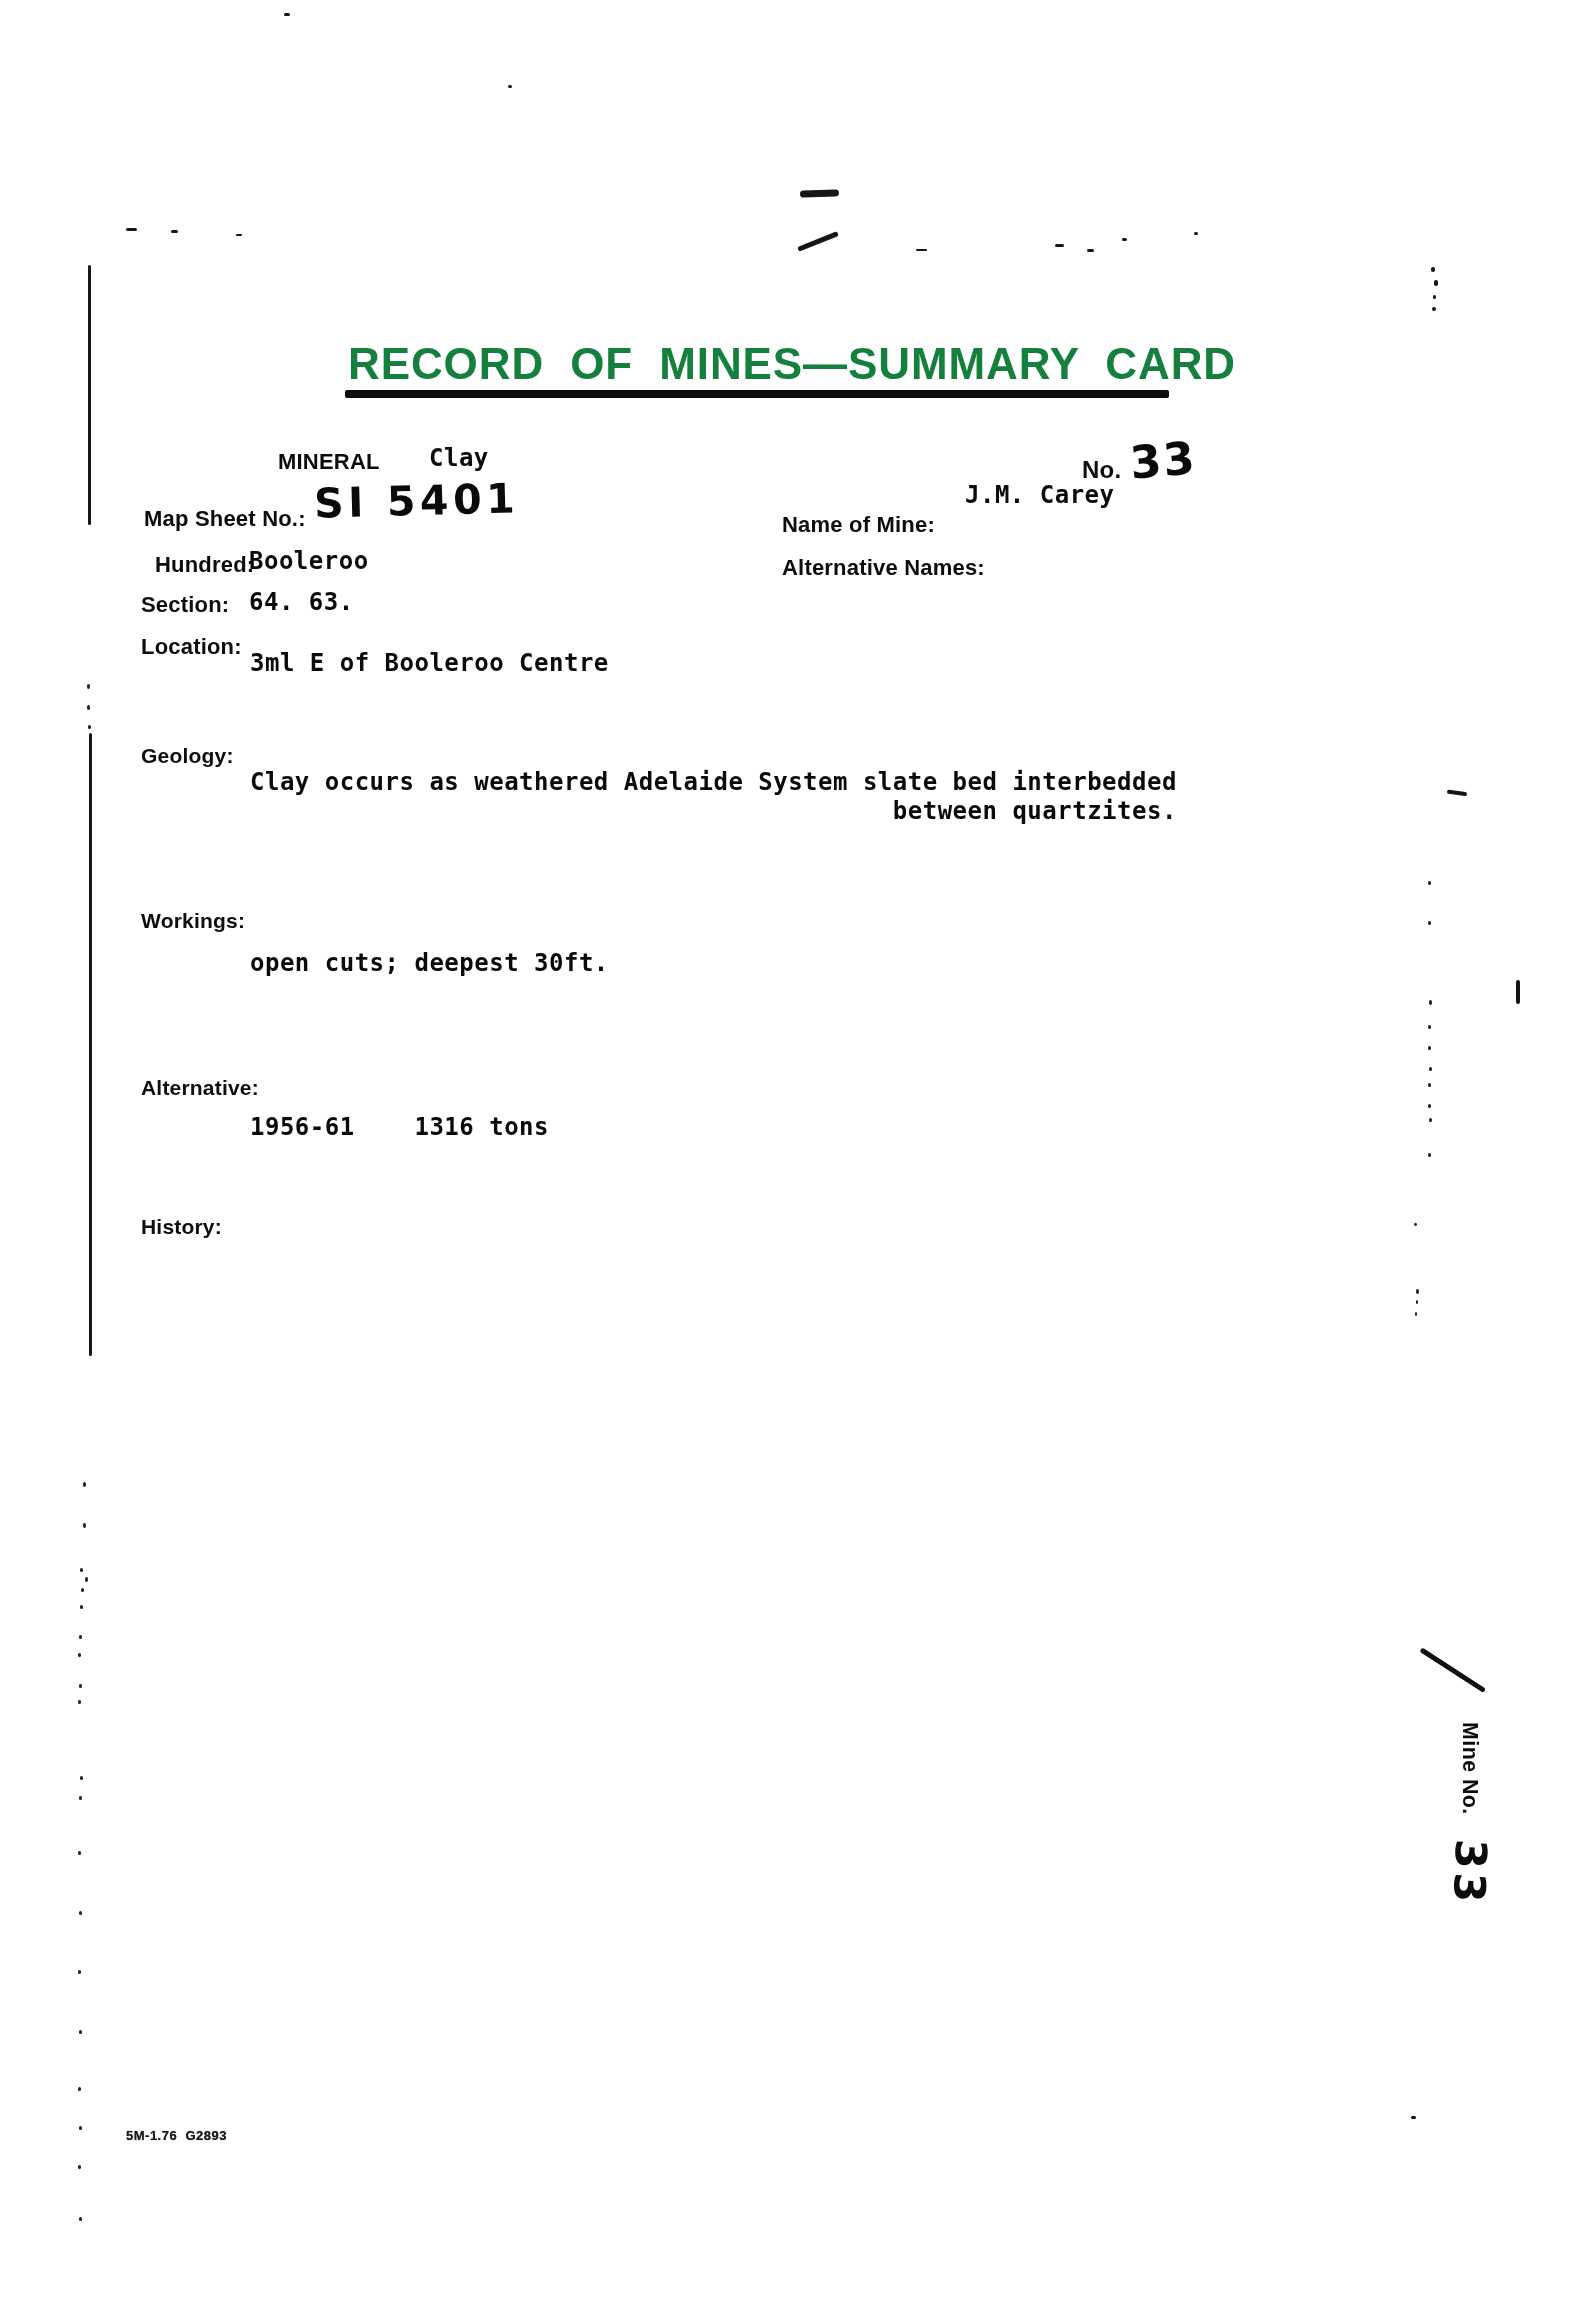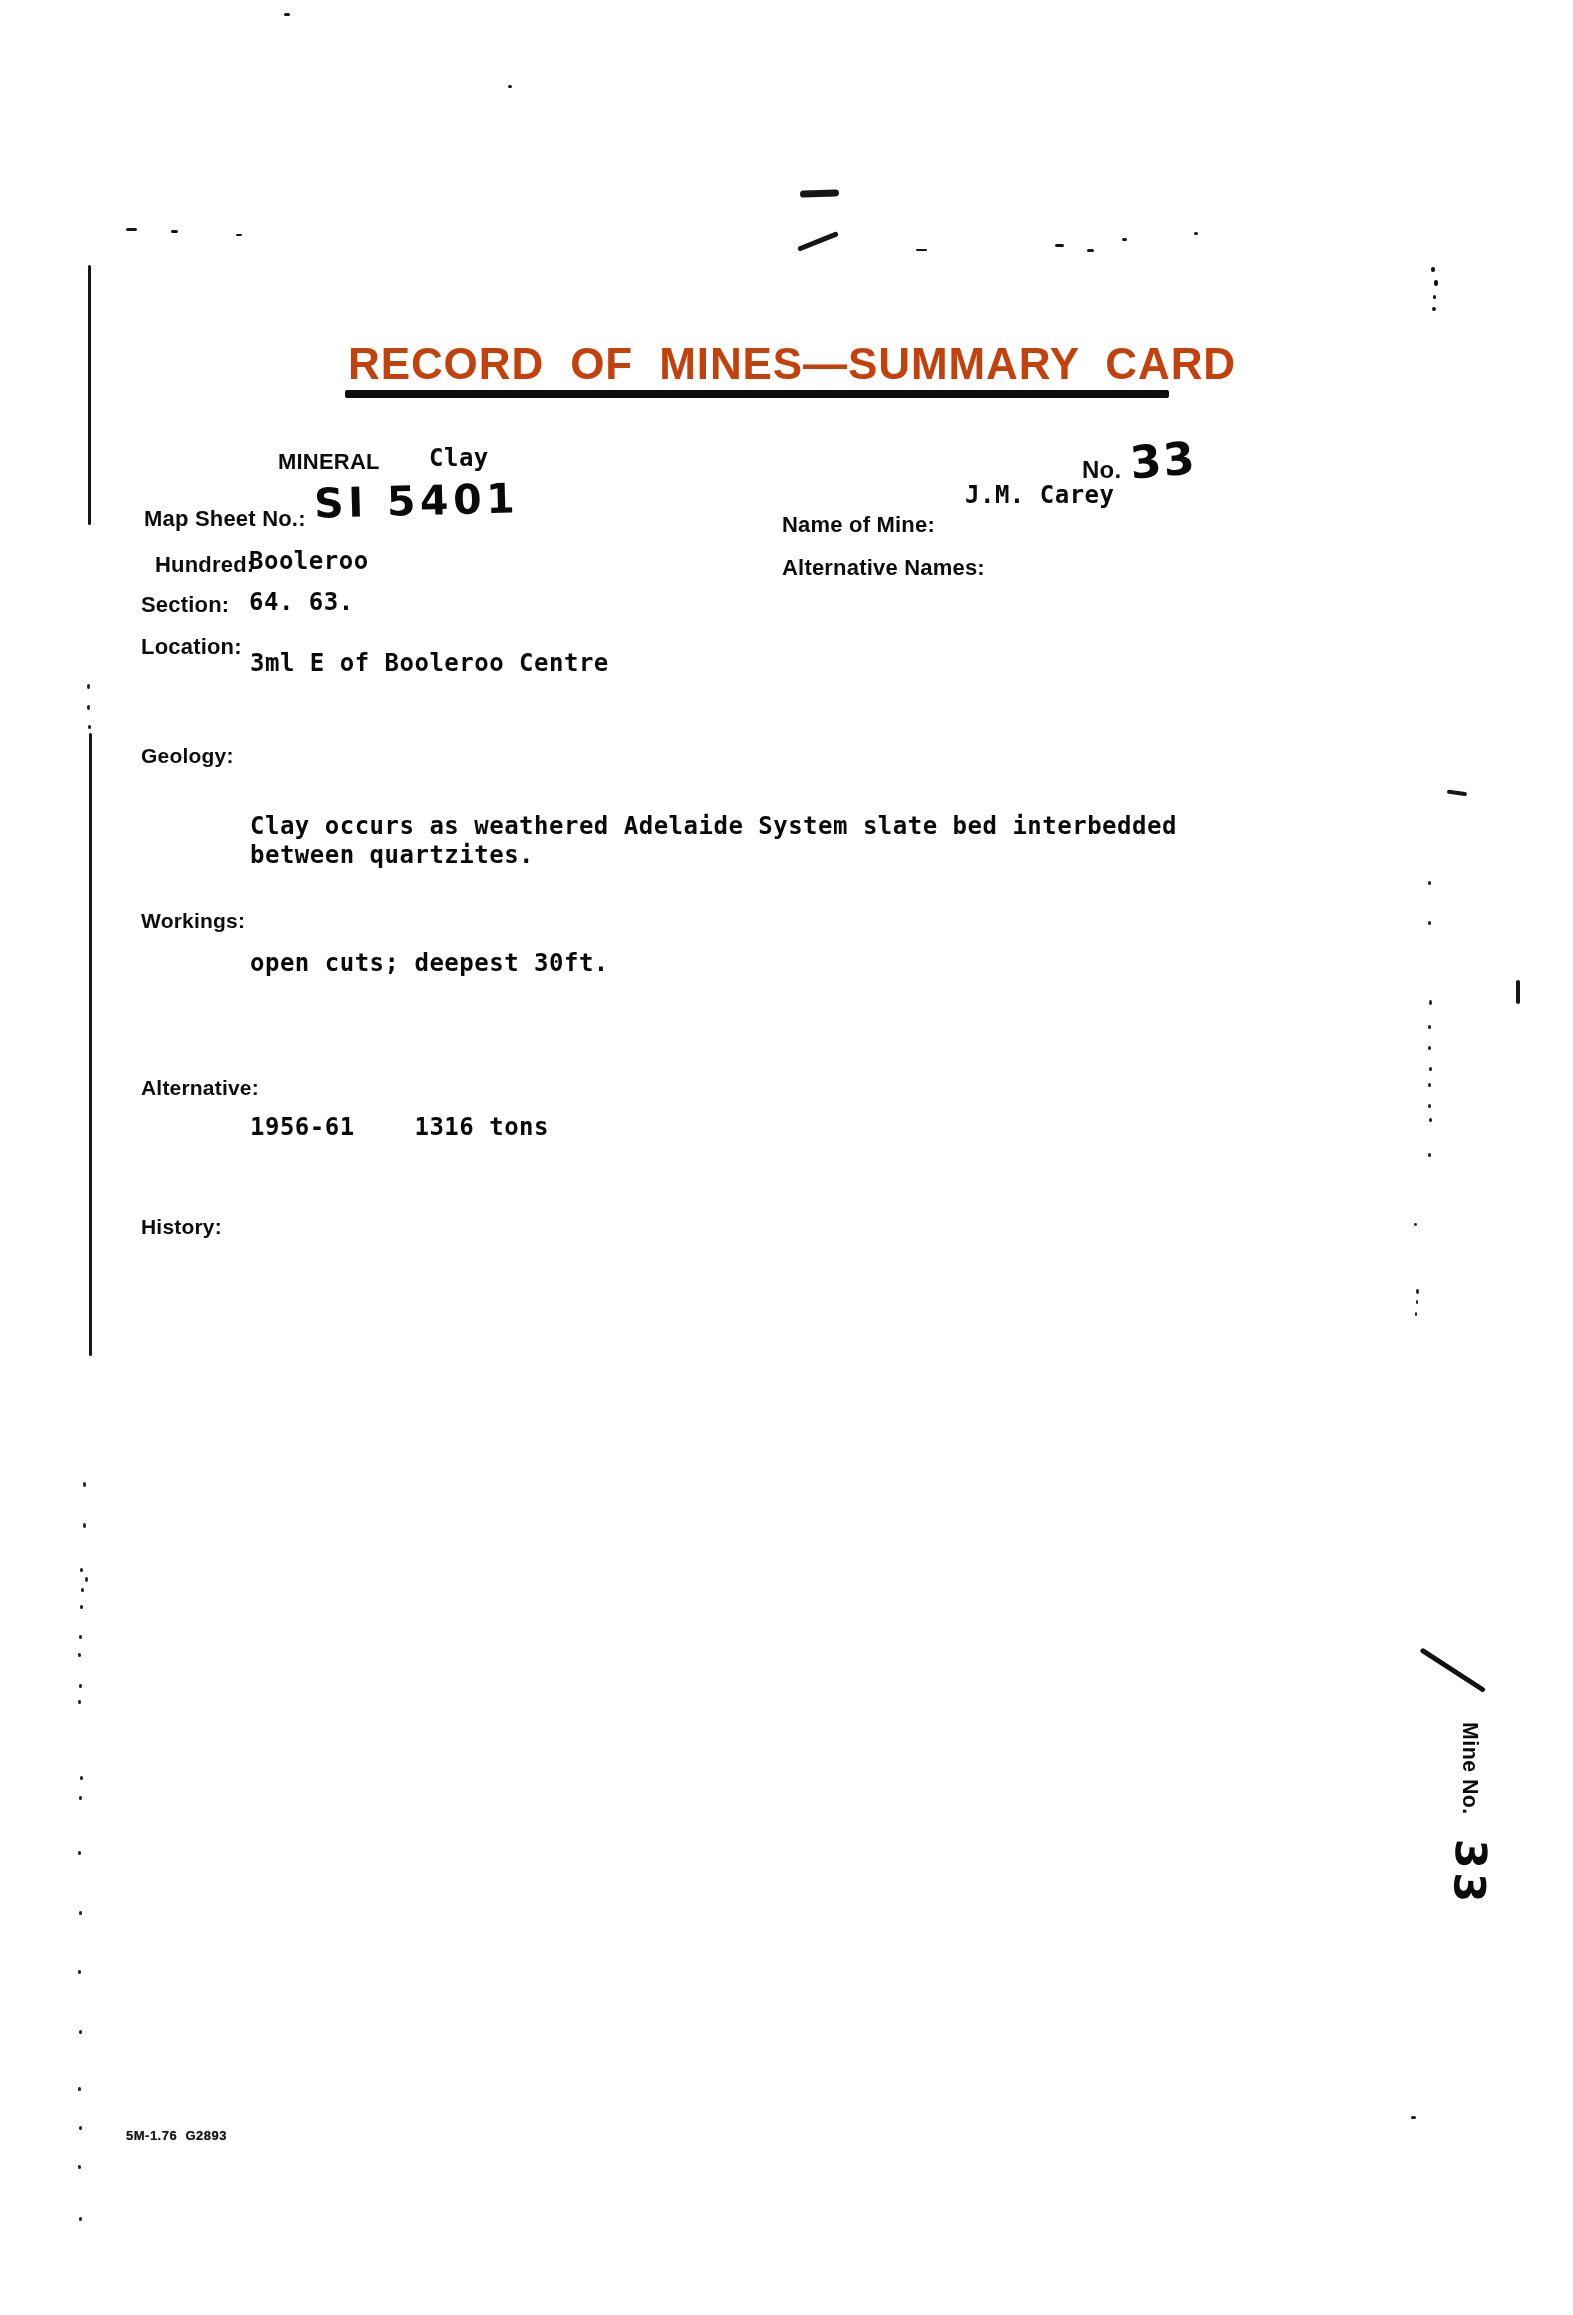--- a/index.html
+++ b/index.html
@@ -1,20 +1,20 @@
 <!DOCTYPE html>
 <html style="font-size:15px"><head>
 <meta charset="utf-8">
 <style>
   html,body{margin:0;padding:0;background:#d9d9d9;}
   .page{position:relative;width:1573px;height:2315px;background:#ffffff;overflow:hidden;
         font-family:"Liberation Sans",sans-serif;color:#0c0c0c;}
   .title{position:absolute;left:348px;top:339px;width:822px;text-align:left;
          font-size:44px;font-weight:700;letter-spacing:0.9px;word-spacing:13px;
-         white-space:nowrap;color:#c2410c;}
+         white-space:nowrap;color:#15803d;}
   .title-underline{position:absolute;left:345px;top:390px;width:824px;height:8.3px;
          background:#0e0e0e;border-radius:1.9px;}
   .lbl{position:absolute;font-weight:700;font-size:22px;letter-spacing:0.2px;
        white-space:nowrap;color:#0d0d0d;}
   .lbl-sm{font-size:21px;}
   .mono{position:absolute;font-family:"DejaVu Sans Mono","Liberation Mono",monospace;
         font-weight:700;font-size:24px;letter-spacing:0.5px;white-space:pre;color:#0a0a0a;}
   .para{line-height:29px;}
   .hand{position:absolute;font-family:"DejaVu Sans",sans-serif;font-weight:700;
         white-space:nowrap;color:#0a0a0a;}
@@ -67,21 +67,21 @@
   <div class="lbl" style="left:782px;top:555px;">Alternative Names:</div>
   <div class="mono" style="left:997px;top:552px;"></div>
 
   <div class="lbl" style="left:141px;top:592px;">Section:</div>
   <div class="mono" style="left:249px;top:588px;">64. 63.</div>
 
   <div class="lbl" style="left:141px;top:634px;">Location:</div>
   <div class="mono" style="left:250px;top:649px;">3ml E of Booleroo Centre</div>
 
   <div class="lbl lbl-sm" style="left:141px;top:744px;">Geology:</div>
-  <div class="mono para" style="left:250px;top:812px;">Clay occurs as weathered Adelaide System slate bed interbedded
+  <div class="mono para" style="left:250px;top:768px;text-align:right;">Clay occurs as weathered Adelaide System slate bed interbedded
 between quartzites.</div>
 
   <div class="lbl lbl-sm" style="left:141px;top:909px;">Workings:</div>
   <div class="mono" style="left:250px;top:949px;">open cuts; deepest 30ft.</div>
 
   <div class="lbl lbl-sm" style="left:141px;top:1076px;">Alternative:</div>
   <div class="mono" style="left:250px;top:1113px;">1956-61    1316 tons</div>
 
   <div class="lbl lbl-sm" style="left:141px;top:1215px;">History:</div>
 

